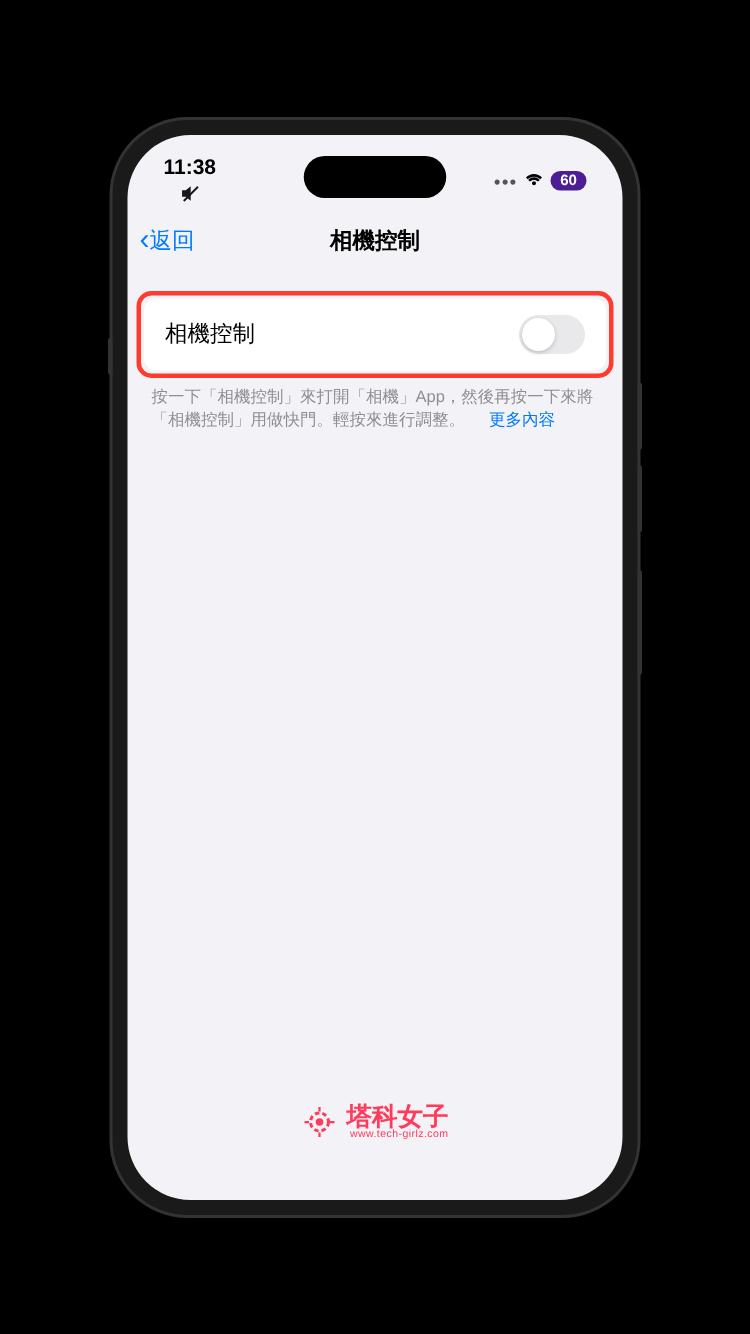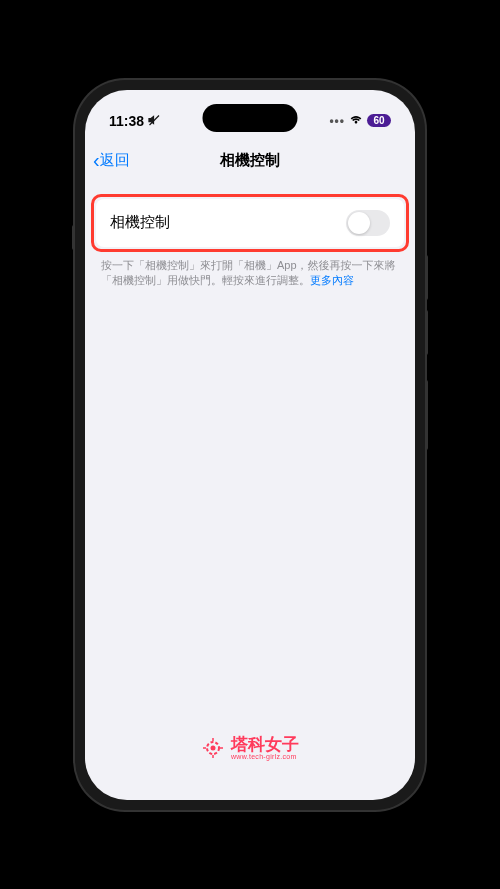--- a/index.html
+++ b/index.html
@@ -62,21 +62,21 @@
     .status-bar {
       height: 50px;
       display: flex;
       justify-content: space-between;
       align-items: center;
       padding: 12px 24px 0;
       font-size: 14px;
       font-weight: 600;
       color: #000;
     }
-    .status-left { display: flex; align-items: center; gap: 4px; }
+    .status-left { display: flex; align-items: center; gap: 4px; flex-direction: column; }
     .status-right { display: flex; align-items: center; gap: 4px; }
     .bell-slash-icon { font-size: 11px; opacity: 0.9; }
     .dots { font-size: 12px; letter-spacing: 1px; color: #555; }
     .wifi-icon { font-size: 12px; }
     .battery-badge {
       background: #4c1d95;
       color: #fff;
       font-size: 10px;
       font-weight: 700;
       padding: 1px 4px;
@@ -150,40 +150,42 @@
     }
     .footer-text {
       font-size: 11px;
       color: #8e8e93;
       padding: 6px 16px 0;
       line-height: 1.4;
     }
     .footer-link {
       color: #007aff;
       cursor: pointer;
+      margin-left: 16px;
     }
     .watermark {
       position: absolute;
       bottom: 40px;
       left: 50%;
       transform: translateX(-50%);
       display: flex;
       align-items: center;
       gap: 6px;
     }
     .watermark-icon {
       width: 24px;
       height: 24px;
       position: relative;
     }
     .watermark-icon svg { width: 100%; height: 100%; }
     .watermark-text {
       display: flex;
       flex-direction: column;
       line-height: 1;
+      text-align: right;
     }
     .wm-main {
       font-size: 17px;
       font-weight: 700;
       color: #ff3b5c;
     }
     .wm-sub {
       font-size: 7px;
       color: #ff3b5c;
       letter-spacing: 0.3px;

